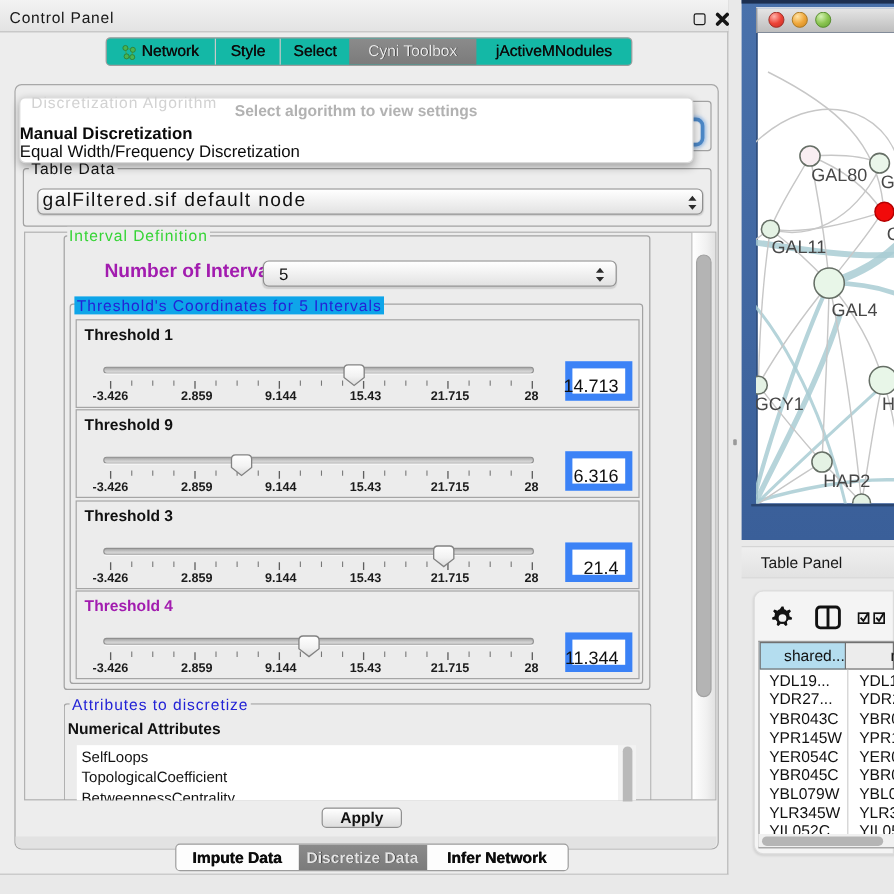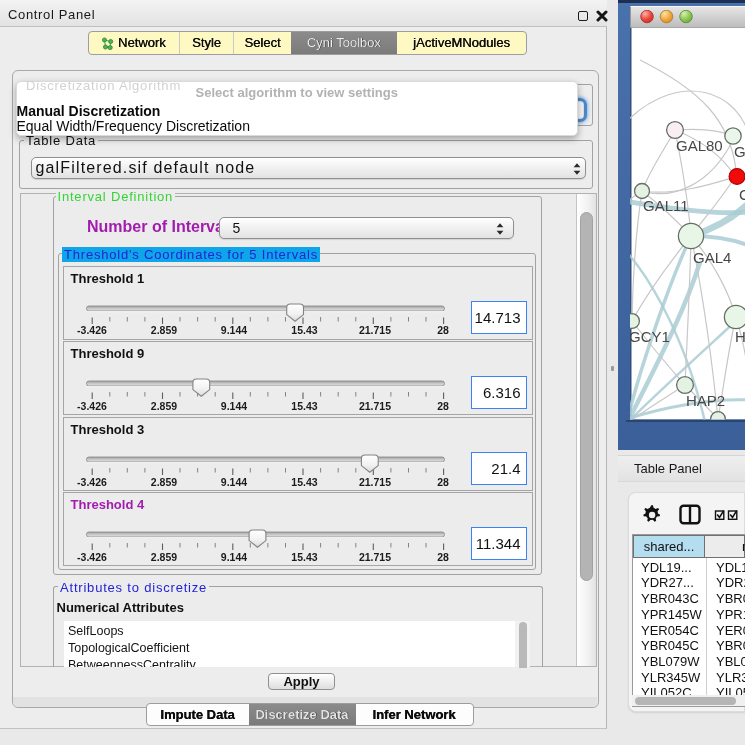--- a/index.html
+++ b/index.html
@@ -1,39 +1,39 @@
 <!DOCTYPE html>
 <html><head><meta charset="utf-8">
 <style>
 * { margin:0; padding:0; box-sizing:border-box; }
 html,body { width:745px; height:745px; font-family:"Liberation Sans", sans-serif; background:#e9e9e9; overflow:hidden; }
 #page { position:relative; width:745px; height:745px; background:#e9e9e9; }
 .abs { position:absolute; }
 .throw { position:absolute; left:62.5px; width:470.5px; height:74px; border:1px solid #a5a5a5; background:#ececec; }
-.valbox { position:absolute; left:407.5px; top:34px; width:56px; height:33px; background:#fff; border:1px solid #3b82f6;padding-left:36px; }
+.valbox { position:absolute; left:407.5px; top:34px; width:56px; height:33px; background:#fff; border:6px solid #3b82f6;padding-left:36px; }
 .valbox span { position:absolute; right:5.5px; top:0; line-height:32px; font-size:15px; color:#111; }
 .gbox { position:absolute; border:1px solid #a2a2a2; border-radius:3px; }
 .gtitle { position:absolute; font-size:13px; letter-spacing:0.8px; background:#ececec; padding:0 2px; white-space:nowrap; }
 .combo { position:absolute; height:22px; border:1px solid #8f8f8f; border-radius:5px;
   background:linear-gradient(#ffffff,#f2f2f2 45%,#e2e2e2); box-shadow:0 1px 1px rgba(0,0,0,0.12); }
 .combo .ctext { position:absolute; left:11px; top:0; line-height:21px; font-size:13px; color:#111; }
 .tabseg { position:relative; display:inline-block; height:100%; line-height:22px; font-size:13px; color:#0c0c0c; text-align:center; text-shadow:0.35px 0 0 #0c0c0c; }
 </style></head>
 <body>
 <div id="page">
 
 <div class="abs" style="left:0;top:0;width:607px;height:729px;background:#ededed;border-right:1px solid #b6b6b6;border-bottom:1px solid #c2c2c2"></div>
 <div class="abs" style="left:0;top:0;width:607px;height:27px;background:linear-gradient(#f3f3f3,#e3e3e3);border-bottom:1px solid #c0c0c0"></div>
 <div class="abs" style="left:8px;top:7px;font-size:13px;letter-spacing:0.65px;color:#181818">Control Panel</div>
 <div class="abs" style="left:578px;top:10.5px;width:10px;height:10px;border:1.6px solid #1b1b1b;border-radius:2px"></div>
 <svg width="12" height="12" viewBox="0 0 12 12" style="position:absolute;left:596px;top:9.5px">
 <path d="M2,2 L10,10 M10,2 L2,10" stroke="#151515" stroke-width="3" stroke-linecap="round"></path>
     </svg>
 
-<div class="abs" style="left:88px;top:31px;width:439px;height:24px;background:#fef9c3;border:1px solid #9d9d9d;border-radius:4px;overflow:hidden;white-space:nowrap">
+<div class="abs" style="left:88px;top:31px;width:439px;height:24px;background:#14b8a6;border:1px solid #9d9d9d;border-radius:4px;overflow:hidden;white-space:nowrap">
   <div class="tabseg" style="width:90px;text-align:left">
     <svg width="13" height="13" viewBox="0 0 13 13" style="position:absolute;left:12px;top:5px">
       <path d="M3.5,3 L9.5,4.5 L9,10.5 L4.5,10 Z" fill="none" stroke="#49a84f" stroke-width="1"></path>
       <circle cx="3.5" cy="3" r="2.1" fill="#49b551" stroke="#2e7d33" stroke-width="0.7"></circle>
       <circle cx="9.7" cy="4.5" r="2.1" fill="#49b551" stroke="#2e7d33" stroke-width="0.7"></circle>
       <circle cx="4.5" cy="10" r="2.1" fill="#49b551" stroke="#2e7d33" stroke-width="0.7"></circle>
       <circle cx="9.2" cy="10.6" r="2.1" fill="#49b551" stroke="#2e7d33" stroke-width="0.7"></circle>
     </svg>
     <span style="margin-left:29px">Network</span>
   </div><div class="tabseg" style="width:54px;border-left:1px solid #c9c9c9">Style</div><div class="tabseg" style="width:58px;border-left:1px solid #c9c9c9">Select</div><div class="tabseg" style="width:106px;background:linear-gradient(#8b8b8b,#7b7b7b);color:#ececec">Cyni Toolbox</div><div class="tabseg" style="width:129px">jActiveMNodules</div>
@@ -415,21 +415,21 @@
   </g>
   <g fill="none" stroke="#111" stroke-width="1.4">
     <rect x="73.5" y="7" width="8.3" height="8.3"></rect>
     <rect x="86.5" y="7" width="8.3" height="8.3"></rect>
     <path d="M 75.2,10.6 l 2.3,2.8 l 4.2,-6.8" stroke-width="1.6"></path>
     <path d="M 88.2,10.6 l 2.3,2.8 l 4.2,-6.8" stroke-width="1.6"></path>
   </g>
 </svg>
 
 <div class="abs" style="left:632px;top:533.5px;width:113px;height:172.5px;background:#fff;border:1px solid #9a9a9a;border-right:none;overflow:hidden"></div>
-<div class="abs" style="left:633px;top:534.5px;width:72px;height:23.5px;background:#b4ddef;border:1px solid #707070;text-align:center;line-height:22px;font-size:13px;color:#111">shared...</div>
+<div class="abs" style="left:633px;top:534.5px;width:72px;height:23.5px;background:#b4ddef;border:1px solid #707070;text-align:right;line-height:22px;font-size:13px;color:#111">shared...</div>
 <div class="abs" style="left:705px;top:534.5px;width:40px;height:23.5px;background:#ececec;border:1px solid #707070;border-left:none;line-height:22px;font-size:13px;color:#111">
       <span style="position:absolute;left:37px">name</span>
     </div>
 <div class="abs" style="left:632px;top:533.5px;width:113px;height:163px;overflow:hidden">
   <div style="position:absolute;left:73.5px;top:24px;width:1px;height:140px;background:#cfcfcf"></div>
 </div>
 <div style="position:absolute;left:633px;top:559.7px;width:72px;height:15.7px;line-height:15.7px;padding-left:8px;box-sizing:border-box;font-size:13px;color:#111">YDL19...</div>
     <div style="position:absolute;left:708px;top:559.7px;width:60px;height:15.7px;line-height:15.7px;padding-left:8px;box-sizing:border-box;font-size:13px;color:#111">YDL194W</div>
     <div style="position:absolute;left:633px;top:575.4px;width:72px;height:15.7px;line-height:15.7px;padding-left:8px;box-sizing:border-box;font-size:13px;color:#111">YDR27...</div>
     <div style="position:absolute;left:708px;top:575.4px;width:60px;height:15.7px;line-height:15.7px;padding-left:8px;box-sizing:border-box;font-size:13px;color:#111">YDR277C</div>

